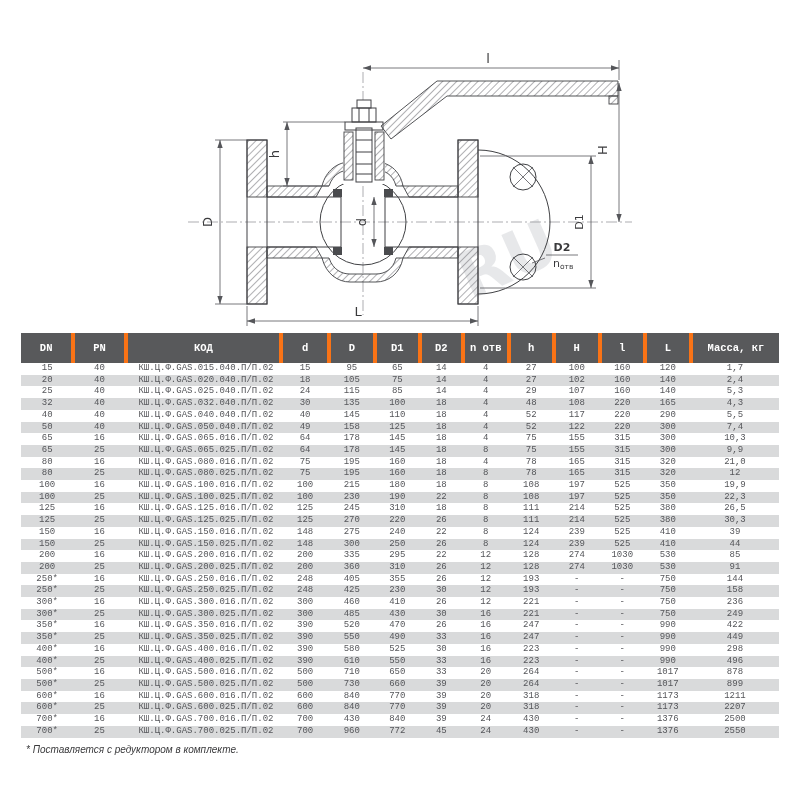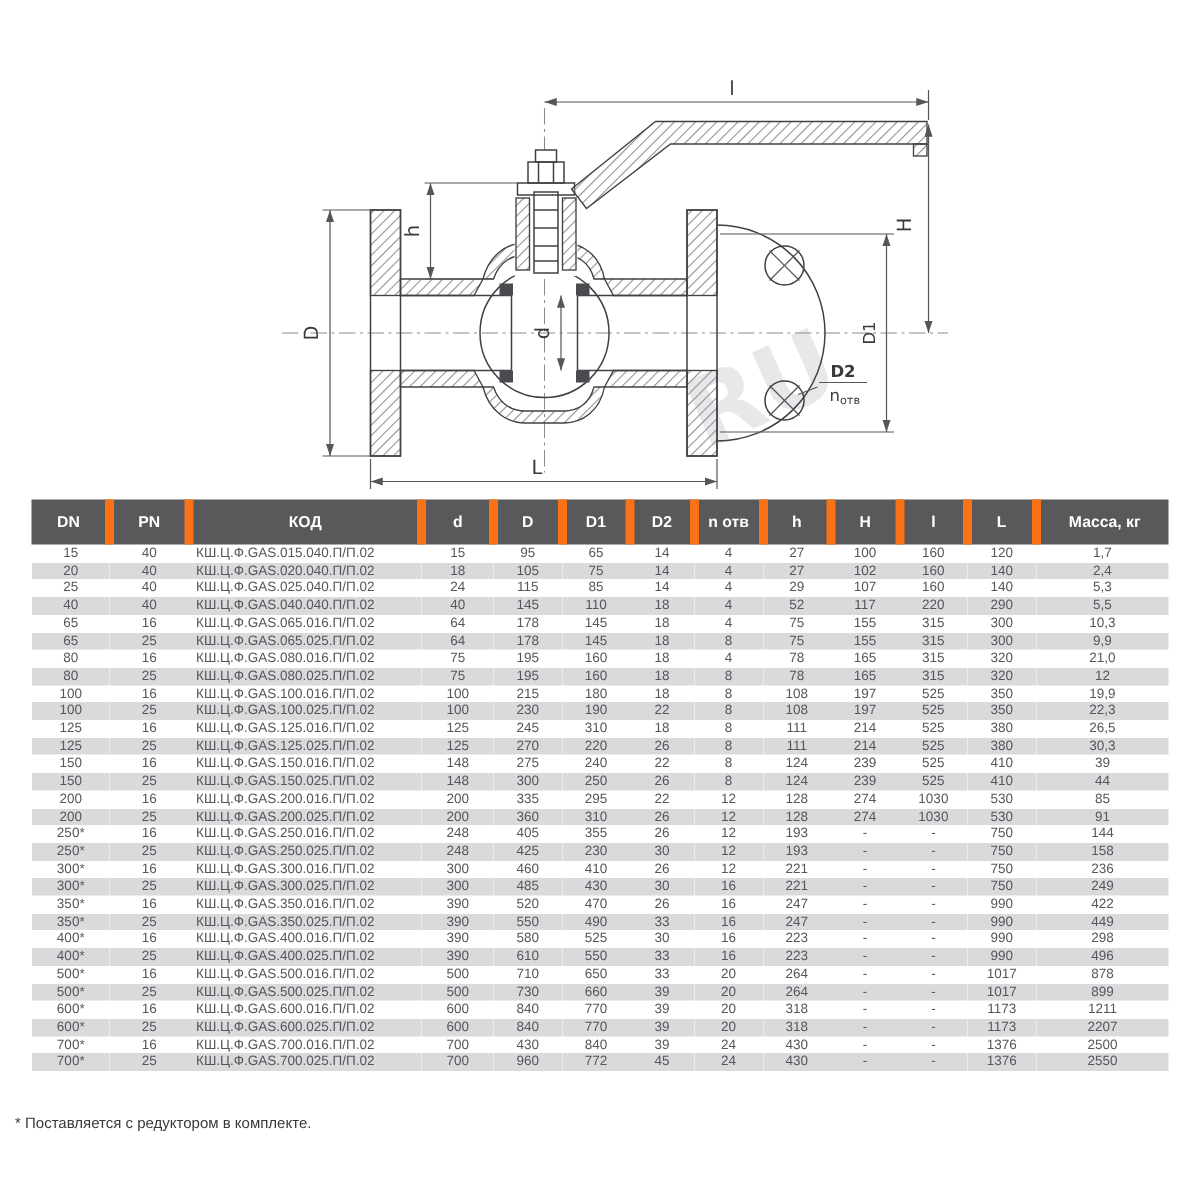--- a/index.html
+++ b/index.html
@@ -12,30 +12,30 @@
   .dimlbl2{font-size:11px;}
   .sub{font-size:7.5px;}
   .thin{stroke:#55565a;stroke-width:0.8;fill:none;}
   .cl{stroke:#8a8b8f;stroke-width:0.7;fill:none;stroke-dasharray:11 3 2 3;}
   .part{stroke:#404144;stroke-width:1;fill:none;}
   .parth{stroke:#404144;stroke-width:0.9;fill:url(#hatch);}
   .seat{fill:#4a4b4e;stroke:none;}
   .wm{font-size:64px;font-weight:bold;fill:rgba(185,190,196,0.35);}
   
   .tablewrap{position:absolute;left:21px;right:21px;top:333px;}
-  table{width:100%;border-collapse:collapse;table-layout:fixed;}
+  table{width:100%;border-collapse:collapse;table-layout:fixed;font-family:Liberation Mono, monospace;}
   thead th{background:#58595b;color:#ffffff;font-size:10.5px;font-weight:bold;
-           height:30px;padding:0;border-left:6px solid #f97316;text-align:center;}
+           height:30px;padding:0;border-left:4px solid #f97316;text-align:center;}
   thead th:first-child{border-left:none;}
   tbody td{font-size:9px;color:#55565a;height:11.7px;line-height:11.7px;
            padding:0;text-align:center;white-space:nowrap;overflow:hidden;}
-  tbody td.code{text-align:left;padding-left:5px;}
+  tbody td.code{text-align:center;padding-left:5px;}
   tbody tr:nth-child(even){background:#d9dadb;}
   
-  .footnote{position:absolute;left:10px;top:744px;font-size:10px;color:#3a3a3c;}
+  .footnote{position:absolute;left:26px;top:744px;font-size:10px;color:#3a3a3c;font-style:italic;}
 </style>
 </head>
 <body>
 
 <div class="page">
 
   <svg class="drawing" width="800" height="335" viewBox="0 0 800 335">
     <defs>
       <pattern id="hatch" patternUnits="userSpaceOnUse" width="5" height="5" patternTransform="rotate(45)">
         <line x1="0" y1="0" x2="0" y2="5" stroke="#8d8e92" stroke-width="1.4"></line>
@@ -249,33 +249,63 @@
             <td>85</td>
             <td>14</td>
             <td>4</td>
             <td>29</td>
             <td>107</td>
             <td>160</td>
             <td>140</td>
             <td>5,3</td>
           </tr>
           <tr>
+            <td>32</td>
+            <td>40</td>
+            <td class="code">КШ.Ц.Ф.GAS.032.040.П/П.02</td>
+            <td>30</td>
+            <td>135</td>
+            <td>100</td>
+            <td>18</td>
+            <td>4</td>
+            <td>48</td>
+            <td>108</td>
+            <td>220</td>
+            <td>165</td>
+            <td>4,3</td>
+          </tr>
+          <tr>
             <td>40</td>
             <td>40</td>
             <td class="code">КШ.Ц.Ф.GAS.040.040.П/П.02</td>
             <td>40</td>
             <td>145</td>
             <td>110</td>
             <td>18</td>
             <td>4</td>
             <td>52</td>
             <td>117</td>
             <td>220</td>
             <td>290</td>
             <td>5,5</td>
+          </tr>
+          <tr>
+            <td>50</td>
+            <td>40</td>
+            <td class="code">КШ.Ц.Ф.GAS.050.040.П/П.02</td>
+            <td>49</td>
+            <td>158</td>
+            <td>125</td>
+            <td>18</td>
+            <td>4</td>
+            <td>52</td>
+            <td>122</td>
+            <td>220</td>
+            <td>300</td>
+            <td>7,4</td>
           </tr>
           <tr>
             <td>65</td>
             <td>16</td>
             <td class="code">КШ.Ц.Ф.GAS.065.016.П/П.02</td>
             <td>64</td>
             <td>178</td>
             <td>145</td>
             <td>18</td>
             <td>4</td>

